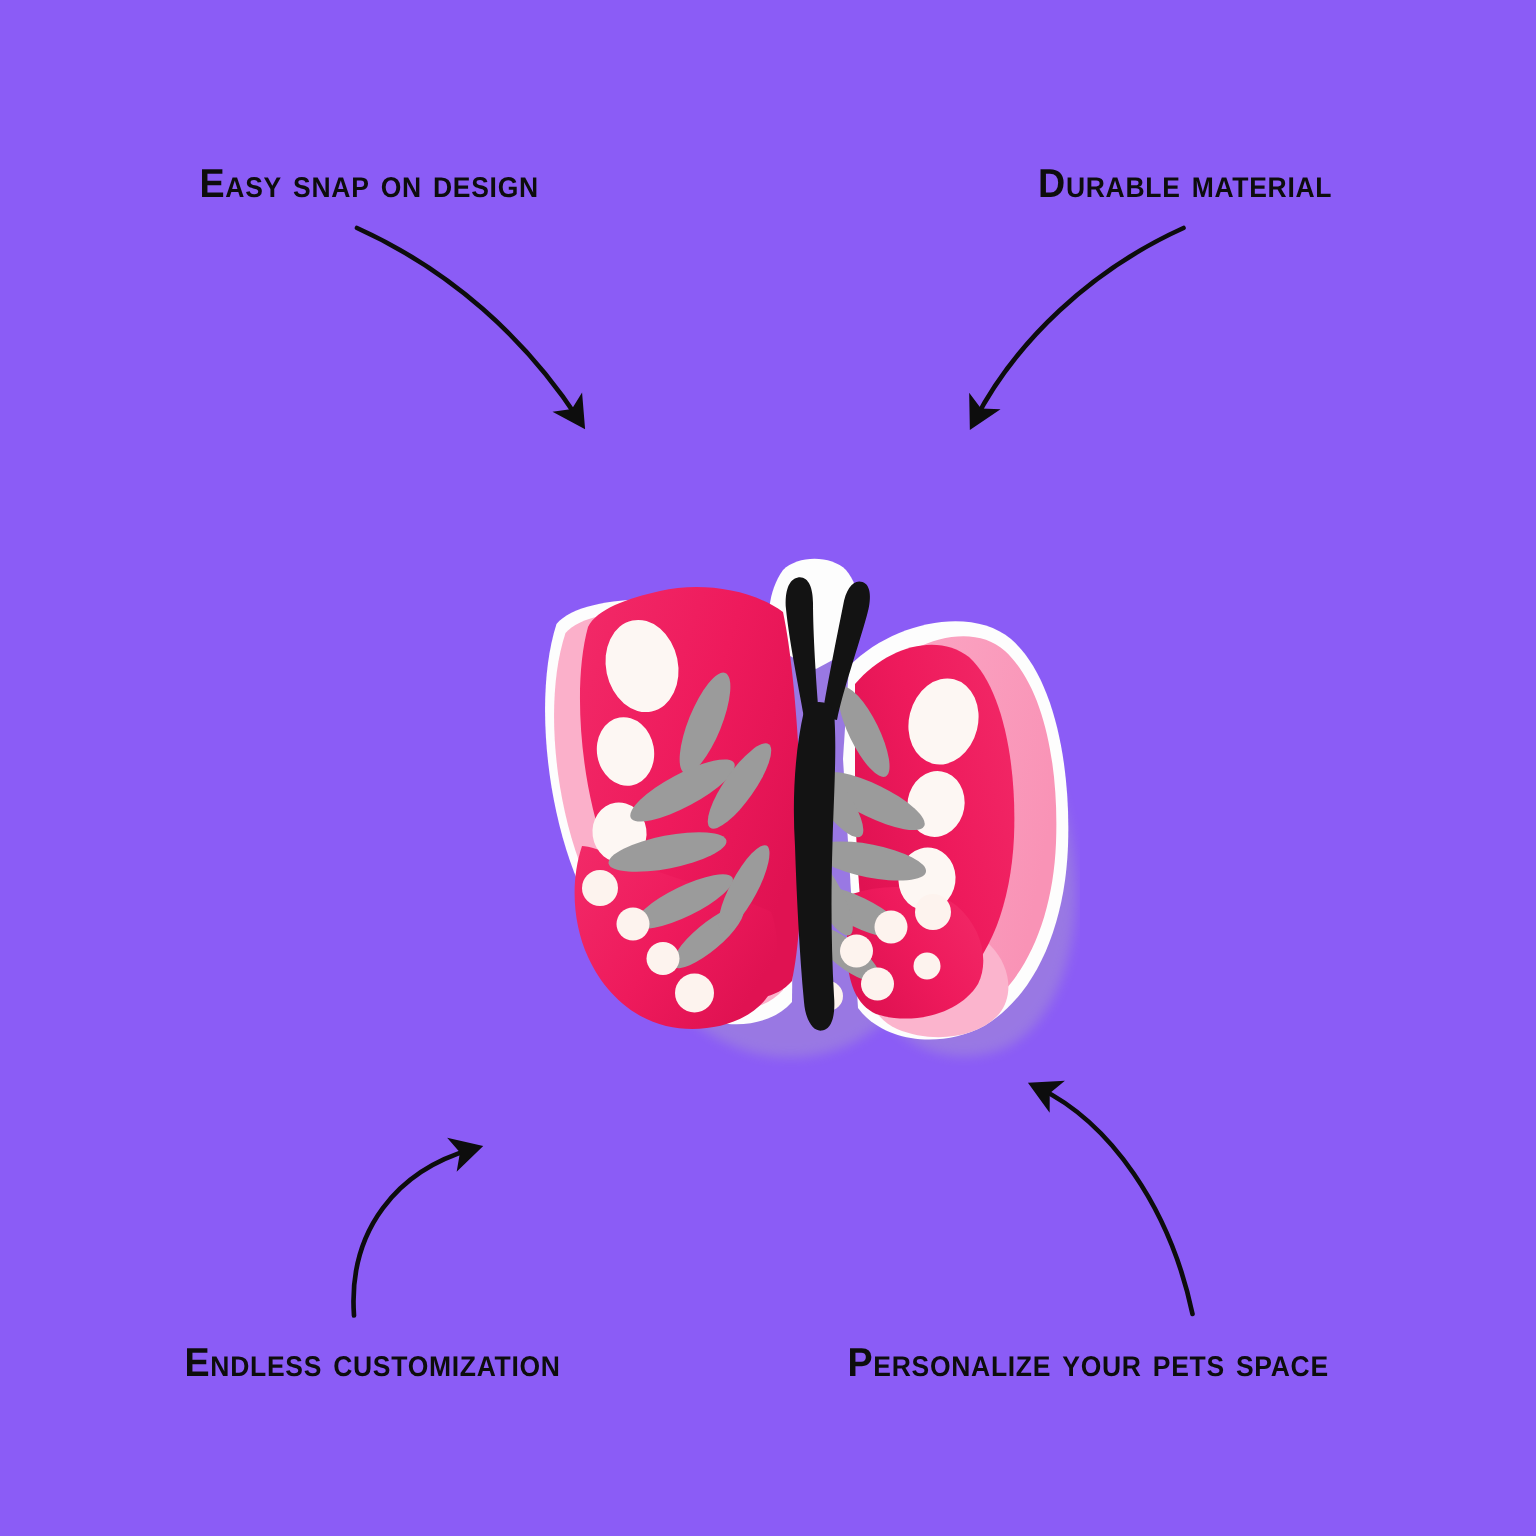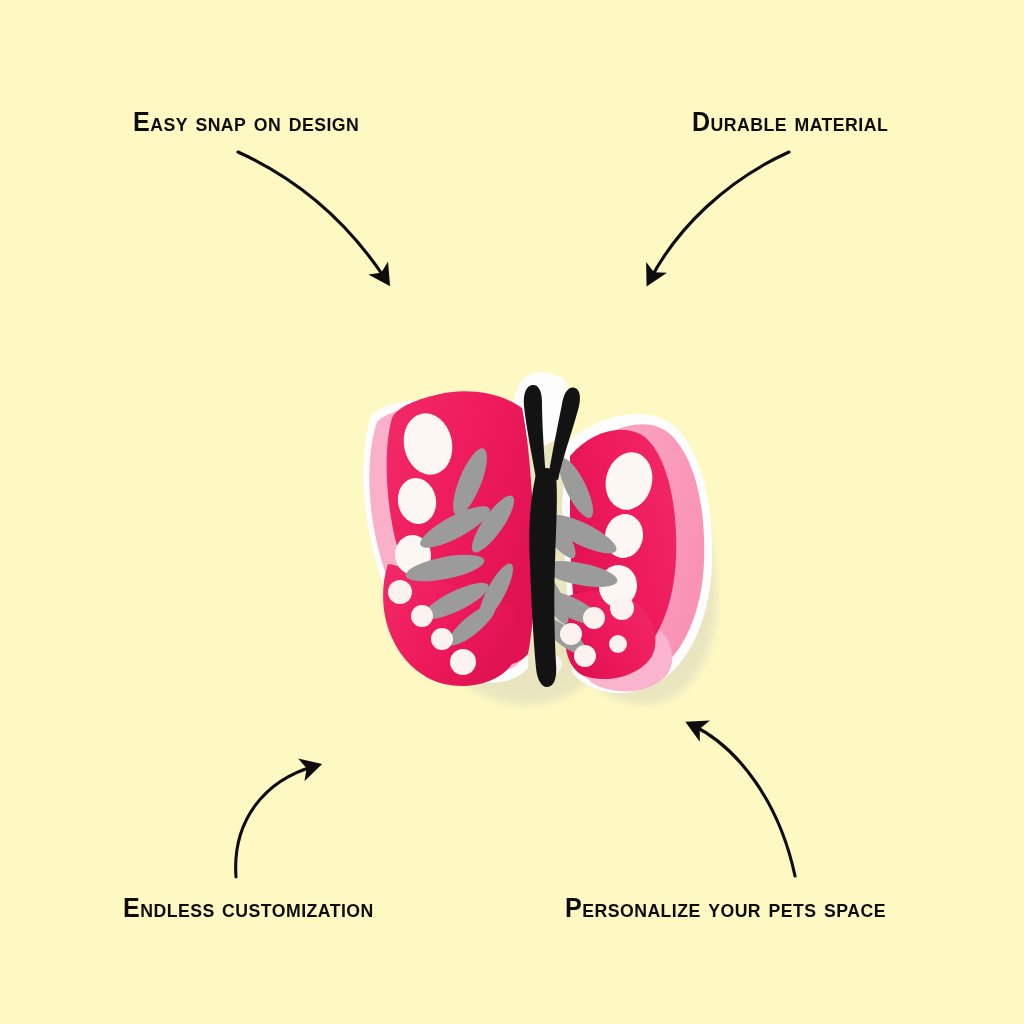--- a/index.html
+++ b/index.html
@@ -4,21 +4,21 @@
 <style>
   html, body {
     margin: 0;
     padding: 0;
     background: #ffffff;
   }
   #page {
     position: relative;
     width: 1024px;
     height: 1024px;
-    background: #fef9c3;
+    background: #8b5cf6;
     overflow: hidden;
     font-family: "Liberation Sans", sans-serif;
   }
 
   
   .caption {
     position: absolute;
     font-family: "Liberation Sans", sans-serif;
     font-weight: 700;
     font-size: 27px;

